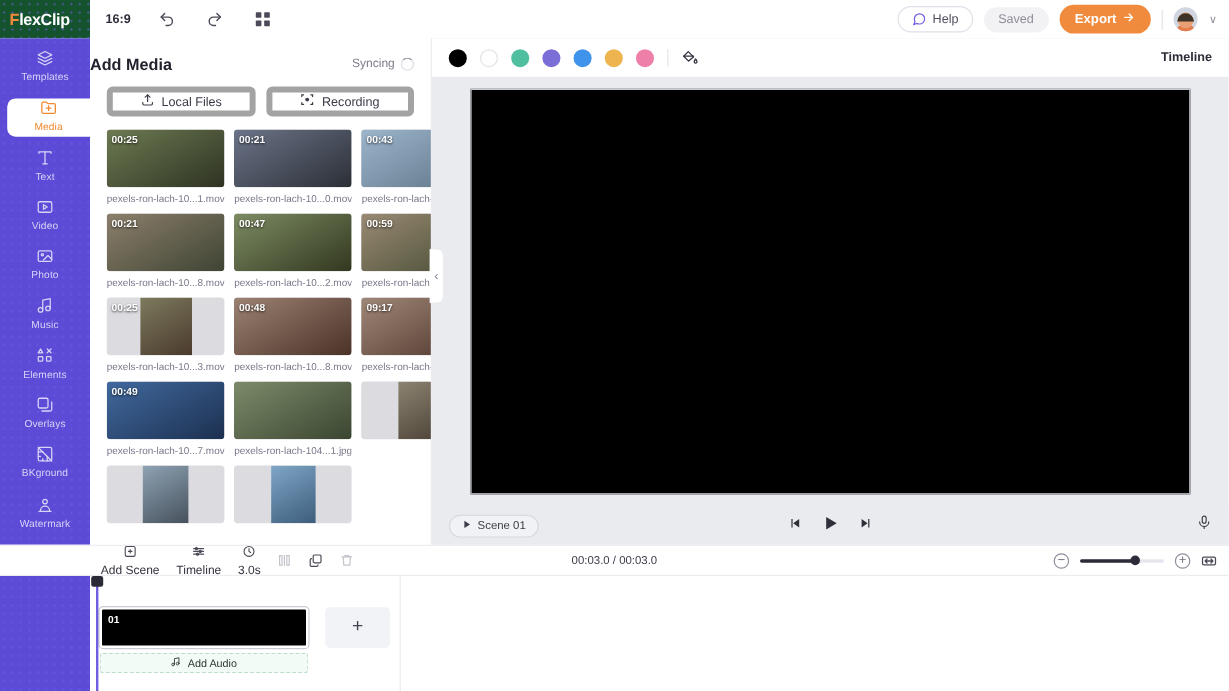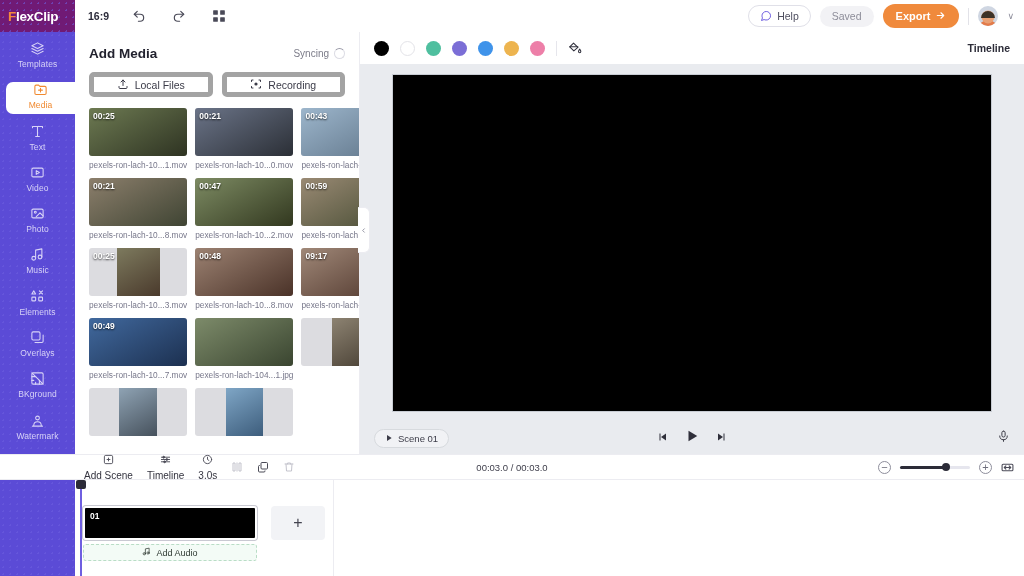--- a/index.html
+++ b/index.html
@@ -8,21 +8,21 @@
     font-family: "Liberation Sans", sans-serif;
     background: #ffffff;
     overflow: hidden;
     -webkit-font-smoothing: antialiased;
   }
   #app { position: relative; width: 1024px; height: 576px; display: flex; flex-direction: column; }
 
   
   .topbar { height: 32px; display: flex; align-items: stretch; flex: 0 0 32px; background:#fff; }
   .logo-box {
-    width: 75px; background: #701a75; display: flex; align-items: center;
+    width: 75px; background: #14532d; display: flex; align-items: center;
     padding-left: 8px; position: relative; overflow: hidden;
   }
   .logo-box::after{
     content:""; position:absolute; inset:0;
     background-image: radial-gradient(#6f60e0 1px, transparent 1px);
     background-size: 7px 7px; opacity:.55;
   }
   .logo-text { position: relative; z-index:2; font-size: 13.5px; font-weight: 700; color:#fff; letter-spacing:-.3px; }
   .logo-text .f { color: #f5893d; }
   .topbar-left { display:flex; align-items:center; gap:20px; padding-left:13px; flex:1; }
@@ -74,21 +74,21 @@
   .nav-item.active{
     background:#fff;color:#f0892f;border-radius:7px 0 0 7px;margin-left:6px;
   }
   .nav-item svg{display:block;}
 
   
   .panel{
     width:285px;flex:0 0 285px;background:#fff;border-right:1px solid #ececf1;
     display:flex;flex-direction:column;min-height:0;position:relative;
   }
-  .panel-head{display:flex;align-items:center;justify-content:space-between;padding:14px 14px 0 14px;}
+  .panel-head{display:flex;align-items:center;justify-content:space-between;padding:14px 14px 0 0;}
   .panel-title{font-size:13.5px;font-weight:700;color:#22222e;}
   .sync-wrap{display:flex;align-items:center;gap:5px;}
   .sync-text{font-size:10px;color:#7b7b88;}
   .spinner{width:11px;height:11px;border:1.6px solid #dcdce4;border-top-color:#9a9aa8;border-radius:50%;}
   .panel-actions{display:flex;gap:9px;padding:11px 14px 0 14px;}
   .act-btn{
     flex:1;height:25px;border:5px solid #a3a3a3;border-radius:5px;background:#fff;
     display:flex;align-items:center;justify-content:center;gap:6px;font-size:10.5px;color:#3b3b48;cursor:pointer;
   }
   .grid{

